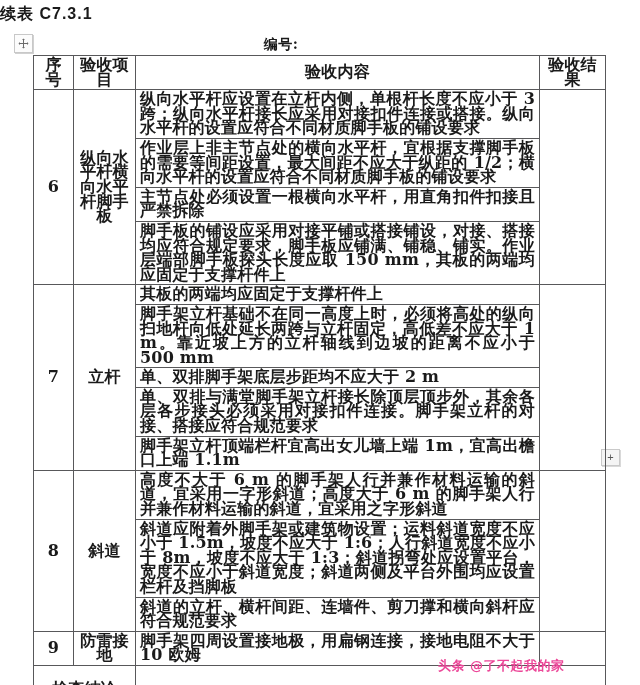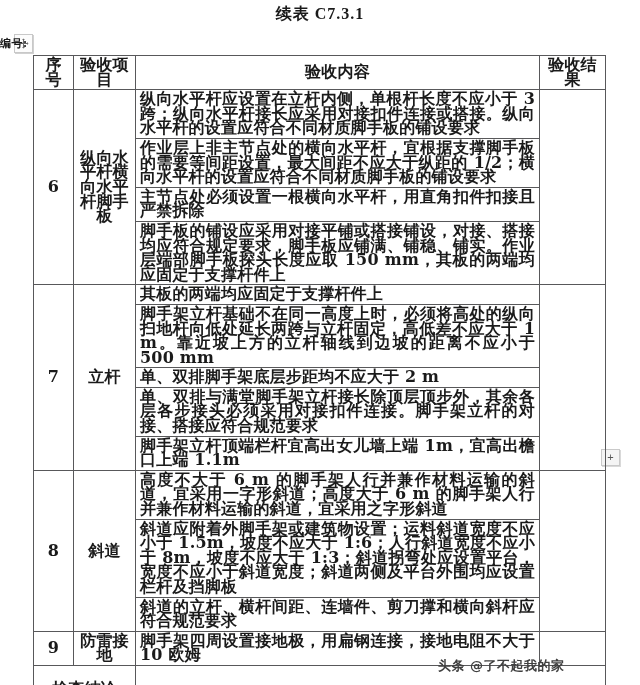--- a/index.html
+++ b/index.html
@@ -6,28 +6,27 @@
   body{
     width:640px;height:685px;
     background:#ffffff;
     font-family:"DejaVu Serif","Liberation Serif",serif;
     color:#1a1a1a;
     position:relative;
     overflow:hidden;
   }
   
   .doc-title{
-    text-align:center;
     font-size:16px;
     font-weight:bold;
     letter-spacing:1px;
     padding-top:4px;
     height:22px;
     line-height:20px;
-    font-family:Liberation Serif, serif;
+    font-family:Liberation Sans, sans-serif;
   }
   
   .move-handle{
     position:absolute;left:14px;top:34px;
     width:17px;height:17px;
     border:1px solid #c8c8c8;
     background:#fcfcfc;
     box-shadow:1px 1px 0 rgba(0,0,0,.18);
     display:flex;align-items:center;justify-content:center;
   }
@@ -39,24 +38,24 @@
     border:1px solid #c9c9c9;
     background:#f4f4f4;
     box-shadow:1px 1px 0 rgba(0,0,0,.15);
     display:flex;align-items:center;justify-content:center;
     font-size:11px;line-height:11px;color:#555;
     font-family:"Liberation Sans",sans-serif;
   }
   
   .numline{
     position:absolute;left:0;top:36px;width:640px;
-    text-align:left;
+    text-align:center;
     padding-right:78px;
     box-sizing:border-box;
-    font-size:11px;font-weight:bold;
+    font-size:14px;font-weight:bold;
     letter-spacing:.5px;
   }
   
   .tbl-wrap{position:absolute;left:33px;top:55px;width:574px;}
   table.form{
     border-collapse:collapse;
     width:574px;
     table-layout:fixed;
   }
   table.form td{
@@ -86,21 +85,21 @@
   .sign-label{text-align:center;font-size:11px;}
   .unit-head{text-align:center;font-size:10.5px;line-height:13px;height:30px;}
   .unit-blank{height:24px;}
 
   
   .watermark{
     position:absolute;
     left:438px;top:657px;
     font-size:13px;
     font-weight:bold;
-    color:#404040;
+    color:#ec4899;
     letter-spacing:.5px;
     font-family:"DejaVu Sans","Liberation Sans",sans-serif;
     white-space:nowrap;
     pointer-events:none;
   }
 </style>
 </head>
 <body>
 
 <div class="doc-title">续表 C7.3.1</div>

